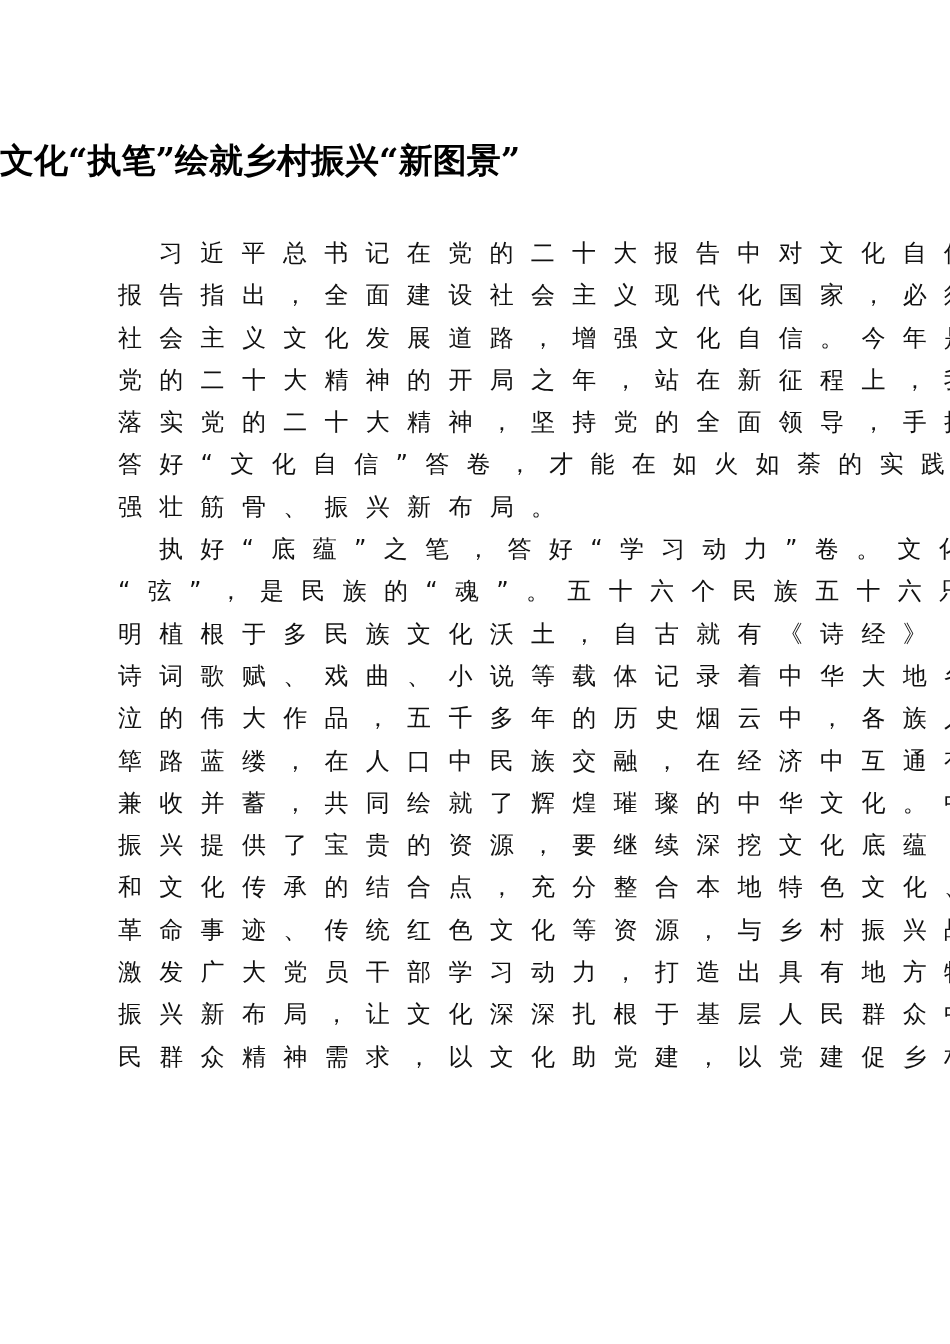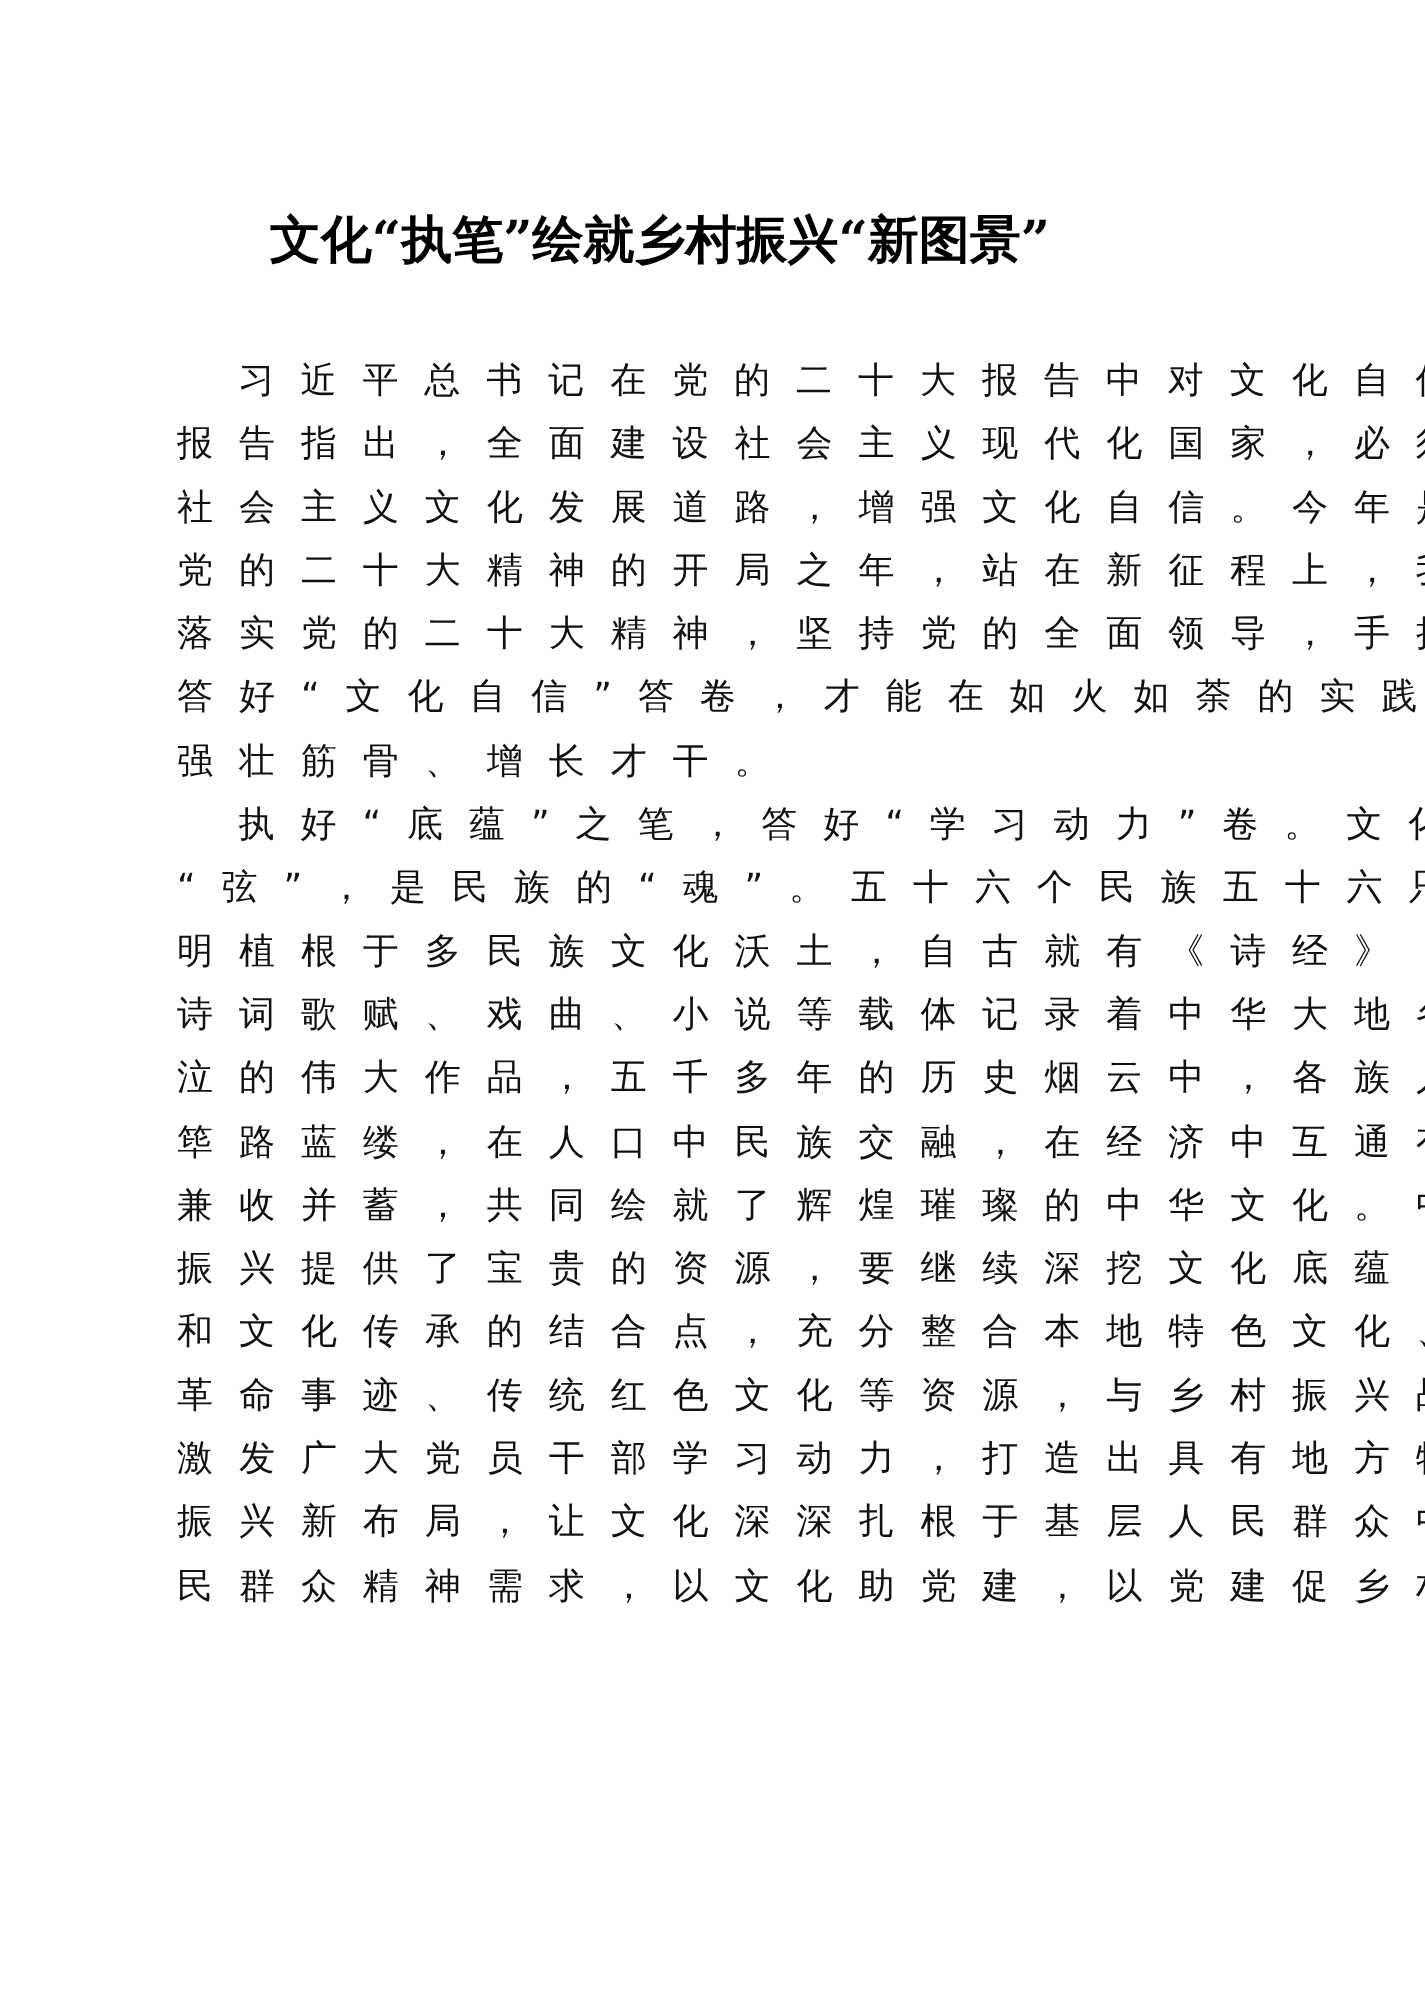--- a/index.html
+++ b/index.html
@@ -20,21 +20,21 @@
       top: 0;
       width: 950px;
       height: 1344px;
       background: #ffffff;
     }
     .title {
       position: absolute;
       top: 136px;
       left: 0;
       width: 880px;
-      text-align: center;
+      text-align: left;
       font-family: "DejaVu Serif", "Liberation Serif", serif;
       font-weight: bold;
       font-size: 34px;
       line-height: 48px;
       letter-spacing: 0px;
       color: #000000;
     }
     .body {
       position: absolute;
       top: 232px;
@@ -62,21 +62,21 @@
   <div class="title">文化“执笔”绘就乡村振兴“新图景”</div>
 
   <div class="body">
     <div>
       <span class="line indent">习近平总书记在党的二十大报告中对文化自信作出重要部署。</span>
       <span class="line">报告指出，全面建设社会主义现代化国家，必须坚持中国特色</span>
       <span class="line">社会主义文化发展道路，增强文化自信。今年是全面贯彻落实</span>
       <span class="line">党的二十大精神的开局之年，站在新征程上，我们要深入贯彻</span>
       <span class="line">落实党的二十大精神，坚持党的全面领导，手执“文化之笔”，</span>
       <span class="line">答好“文化自信”答卷，才能在如火如荼的实践中久经风雨、</span>
-      <span class="line">强壮筋骨、增长才干。</span>
+      <span class="line">强壮筋骨、振兴新布局。</span>
     </div>
     <div>
       <span class="line indent">执好“底蕴”之笔，答好“学习动力”卷。文化是历史的</span>
       <span class="line">“弦”，是民族的“魂”。五十六个民族五十六只花，中华文</span>
       <span class="line">明植根于多民族文化沃土，自古就有《诗经》《楚辞》，运用</span>
       <span class="line">诗词歌赋、戏曲、小说等载体记录着中华大地各个民族可歌可</span>
       <span class="line">泣的伟大作品，五千多年的历史烟云中，各族人民携手并进、</span>
       <span class="line">筚路蓝缕，在人口中民族交融，在经济中互通有无，在文化中</span>
       <span class="line">兼收并蓄，共同绘就了辉煌璀璨的中华文化。中华文化为乡村</span>
       <span class="line">振兴提供了宝贵的资源，要继续深挖文化底蕴，找到乡村振兴</span>

